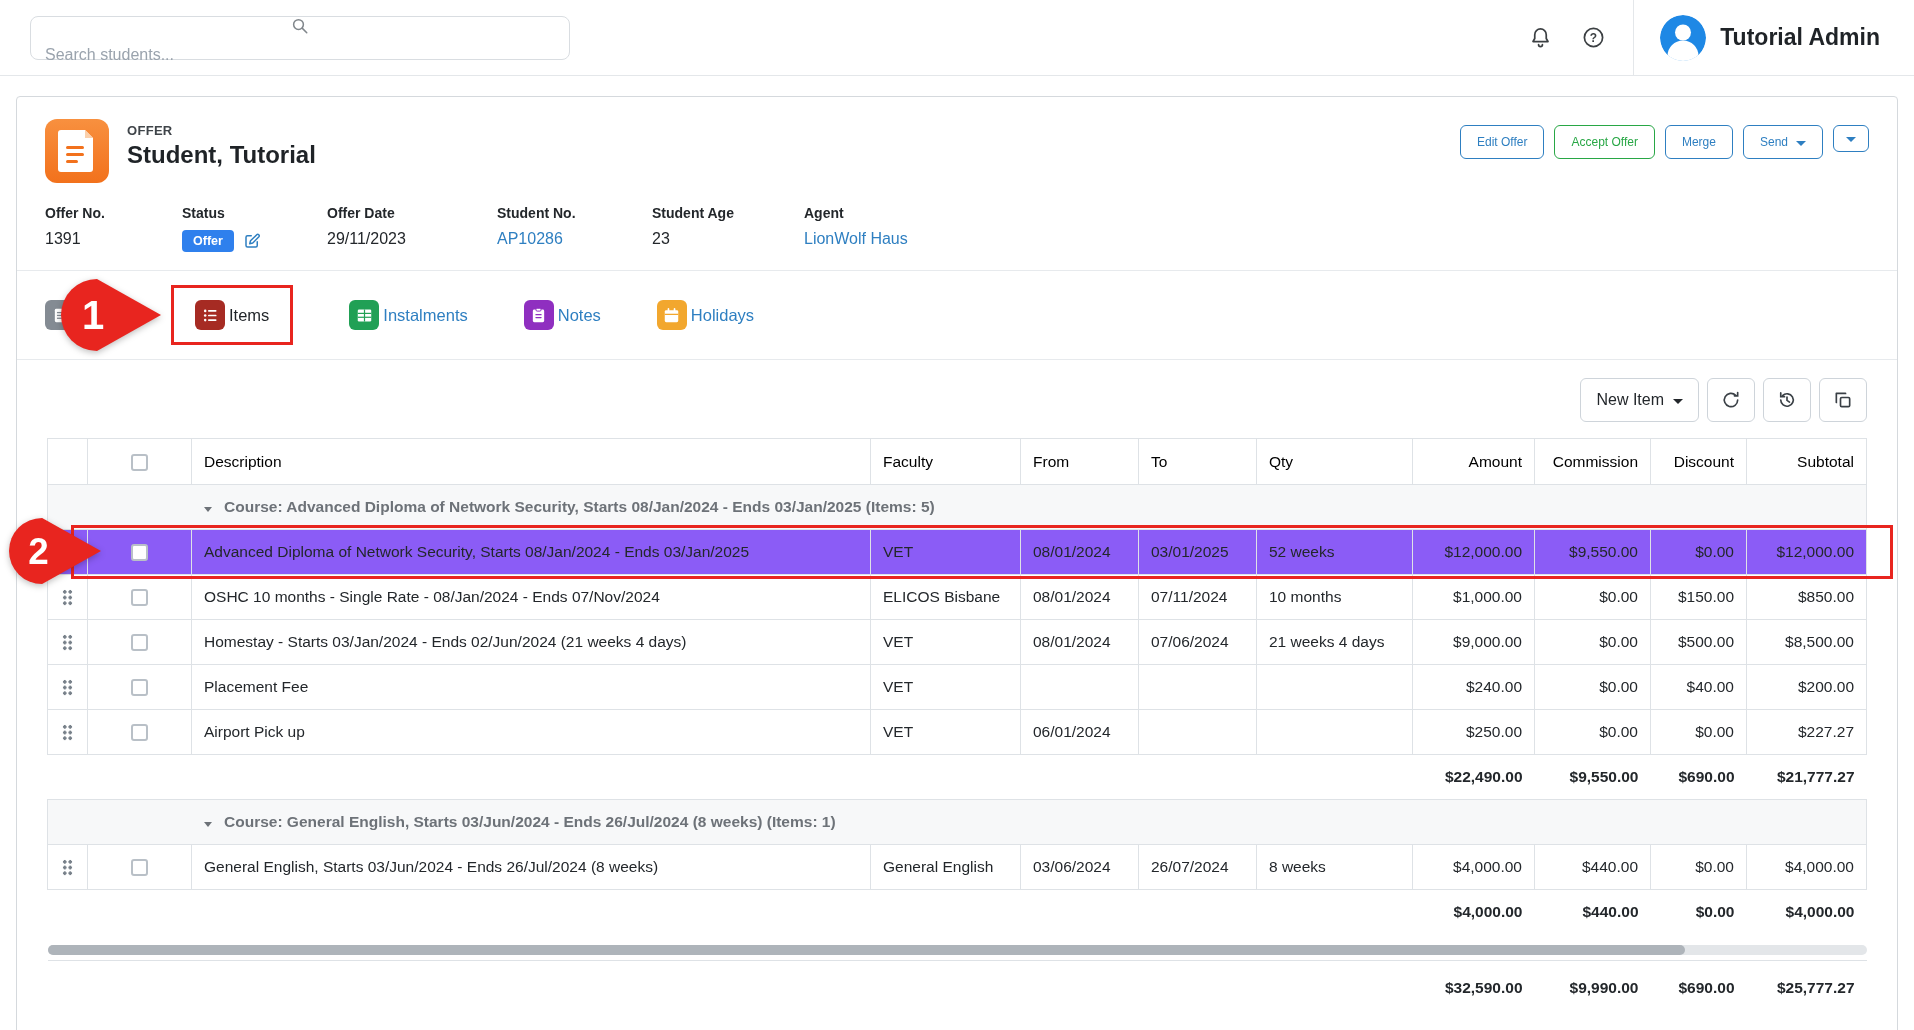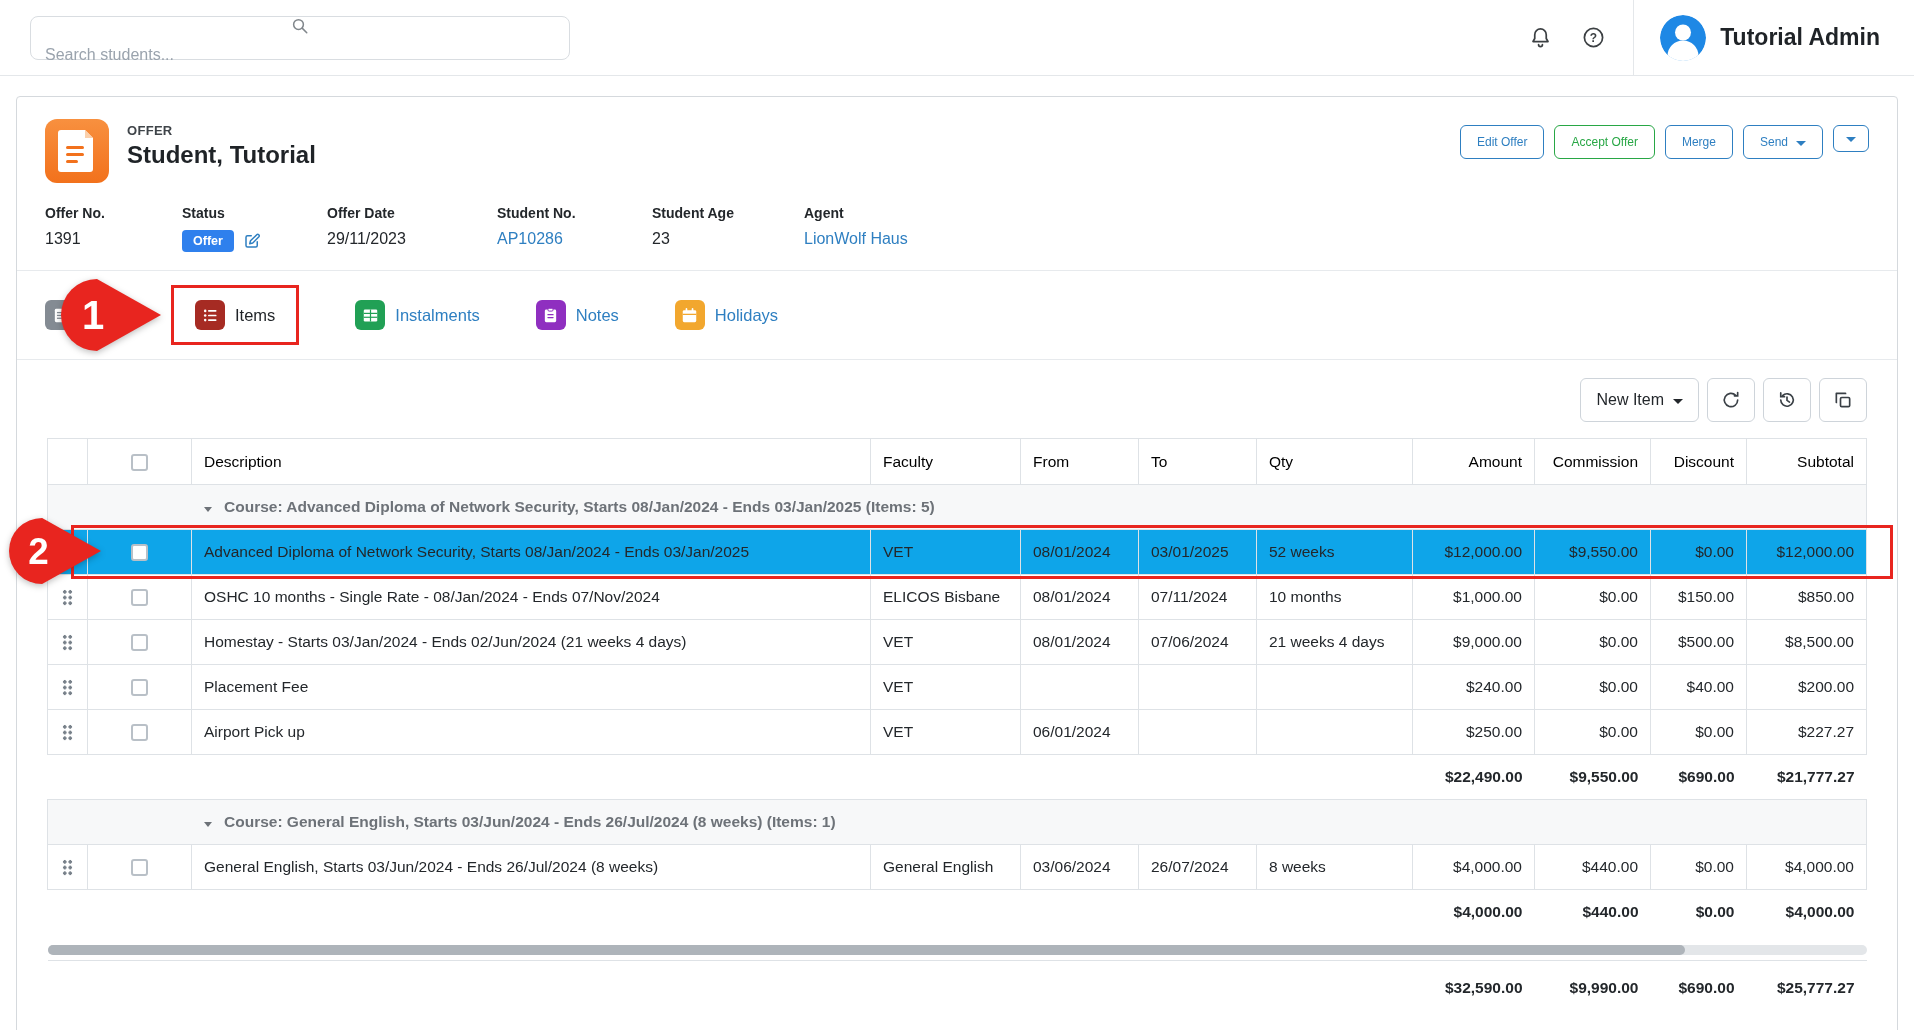--- a/index.html
+++ b/index.html
@@ -37,21 +37,21 @@
   .meta .value { font-size:16px; color:#23272b; display:flex; align-items:center; gap:9px; }
   .mw1{width:137px} .mw2{width:145px} .mw3{width:170px} .mw4{width:155px} .mw5{width:152px}
   a.link { color:#2e7fc1; text-decoration:none; cursor:pointer; }
   .badge { background:#2f80ed; color:#fff; font-size:12.5px; font-weight:700; padding:4px 11px; border-radius:4px; display:inline-block; }
   .divider { border-top:1px solid #e7eaed; }
 
   
   .tabs-row { position:relative; display:flex; align-items:center; padding:14px 28px; min-height:86px; }
   .tile { width:30px; height:30px; border-radius:6px; display:flex; align-items:center; justify-content:center; flex:none; }
   .tile-items{background:#a62b23} .tile-inst{background:#21a055} .tile-notes{background:#8f2fc0} .tile-hol{background:#f2a72e} .tile-ghost{background:#848b93}
-  .tab { display:inline-flex; align-items:center; gap:10px; cursor:pointer; }
+  .tab { display:inline-flex; align-items:center; gap:4px; cursor:pointer; }
   .tab-label { font-size:16.5px; color:#2e7fc1; }
   .tab.active .tab-label { color:#1f2327; }
   .tab-ghost { position:absolute; left:28px; top:50%; transform:translateY(-50%); z-index:1; }
   .ann-box { border:3px solid #e8251f; padding:12px 21px; margin-left:126px; display:inline-flex; z-index:2; position:relative; background:transparent; }
   .ann-box + .tab, .tab + .tab { margin-left:56px; }
   .arrow1 { position:absolute; left:44px; top:50%; transform:translateY(-50%); z-index:3; filter:drop-shadow(0 2px 3px rgba(0,0,0,.25)); }
 
   
   .toolbar { display:flex; justify-content:flex-end; gap:8px; padding:18px 30px 14px; }
   .tbtn { background:#fff; border:1px solid #ced4da; border-radius:6px; height:44px; display:inline-flex; align-items:center; gap:9px; padding:0 15px; font-size:16px; color:#23272b; cursor:pointer; font-family:inherit; }
@@ -62,21 +62,21 @@
   table { width:100%; border-collapse:collapse; table-layout:fixed; font-size:15.5px; }
   th, td { padding:0 12px; border:1px solid #dee2e6; height:46px; vertical-align:middle; white-space:nowrap; overflow:hidden; text-align:left; }
   th { font-weight:400; color:#000000; }
   td { height:45px; color:#23272b; }
   .num { text-align:right; }
   .c-drag, .c-check { text-align:center; padding:0; }
   tr.group td { background:#f7f8f9; color:#6d7278; font-weight:700; padding-left:156px; }
   tr.totals td { border:none; font-weight:700; background:#fff; }
   tr.grand td  { border:none; border-top:1px solid #dee2e6; font-weight:700; height:54px; background:#fff; }
   tr.scrollrow td { border:none; height:26px; padding:0; background:#fff; }
-  tr.hl td { background:#0ea5e9; }
+  tr.hl td { background:#8b5cf6; }
   .cb { width:17px; height:17px; border:2px solid #b9c0c7; border-radius:3px; display:inline-block; background:#fff; vertical-align:middle; cursor:pointer; }
   .dots { width:11px; height:17px; display:inline-block; vertical-align:middle; cursor:grab;
           background-image:radial-gradient(circle,#778089 1.7px,transparent 1.9px); background-size:5.5px 5.7px; }
   .gcaret { width:0; height:0; border-left:4.5px solid transparent; border-right:4.5px solid transparent; border-top:5px solid #6d7278; display:inline-block; margin-right:12px; cursor:pointer; }
   .scroll-track { height:10px; background:#e3e6e9; border-radius:6px; position:relative; margin-top:6px; }
   .scroll-thumb { position:absolute; left:0; top:0; height:10px; width:90%; background:#aeb4ba; border-radius:6px; cursor:pointer; }
 
   
   .ann-row-box { position:absolute; left:54px; right:4px; top:89px; height:54px; border:3px solid #e8251f; z-index:4; pointer-events:none; }
   .arrow2 { position:absolute; left:-8px; top:81px; z-index:5; pointer-events:none; filter:drop-shadow(0 2px 3px rgba(0,0,0,.25)); }

